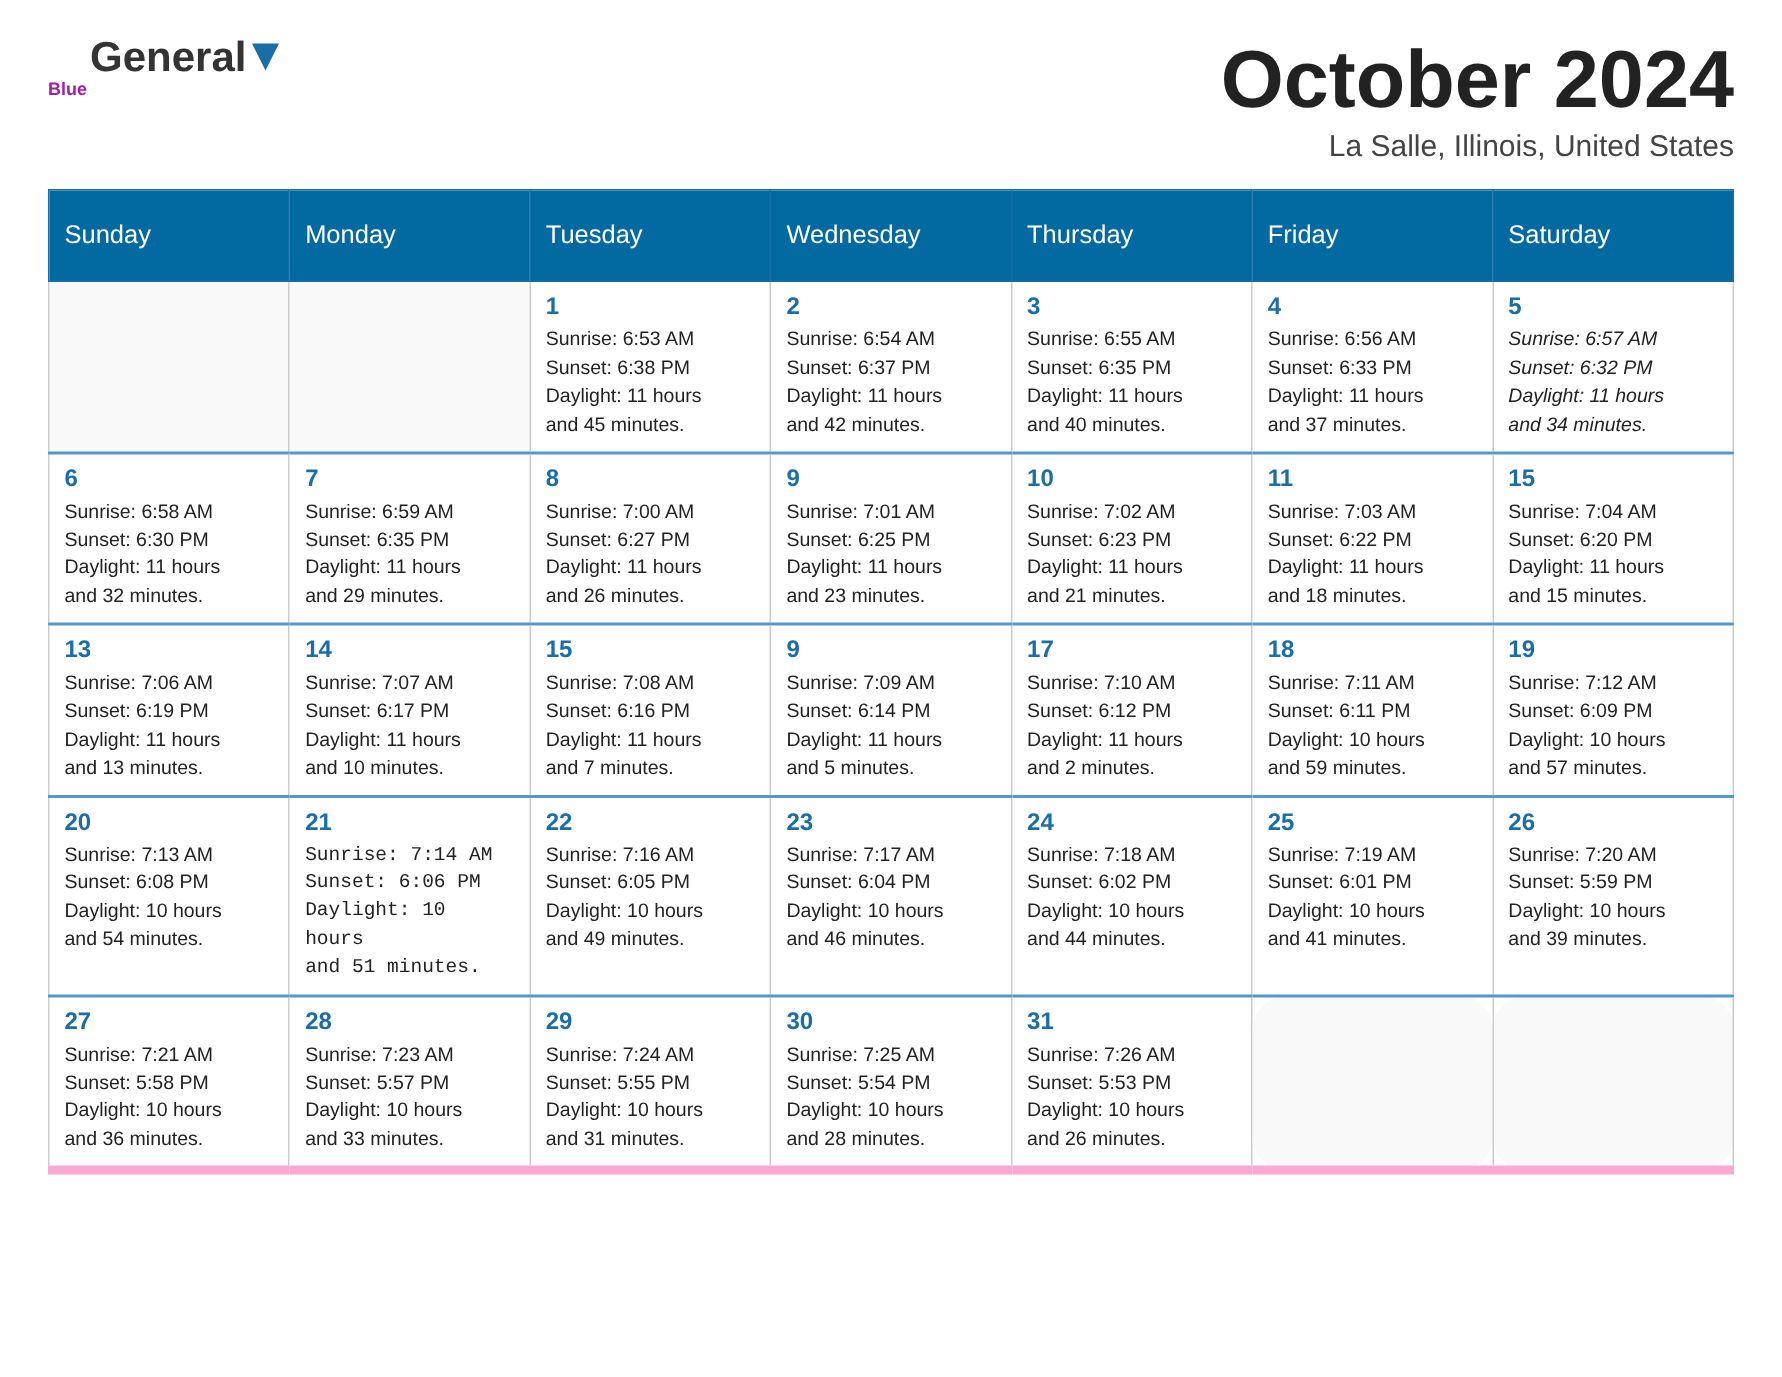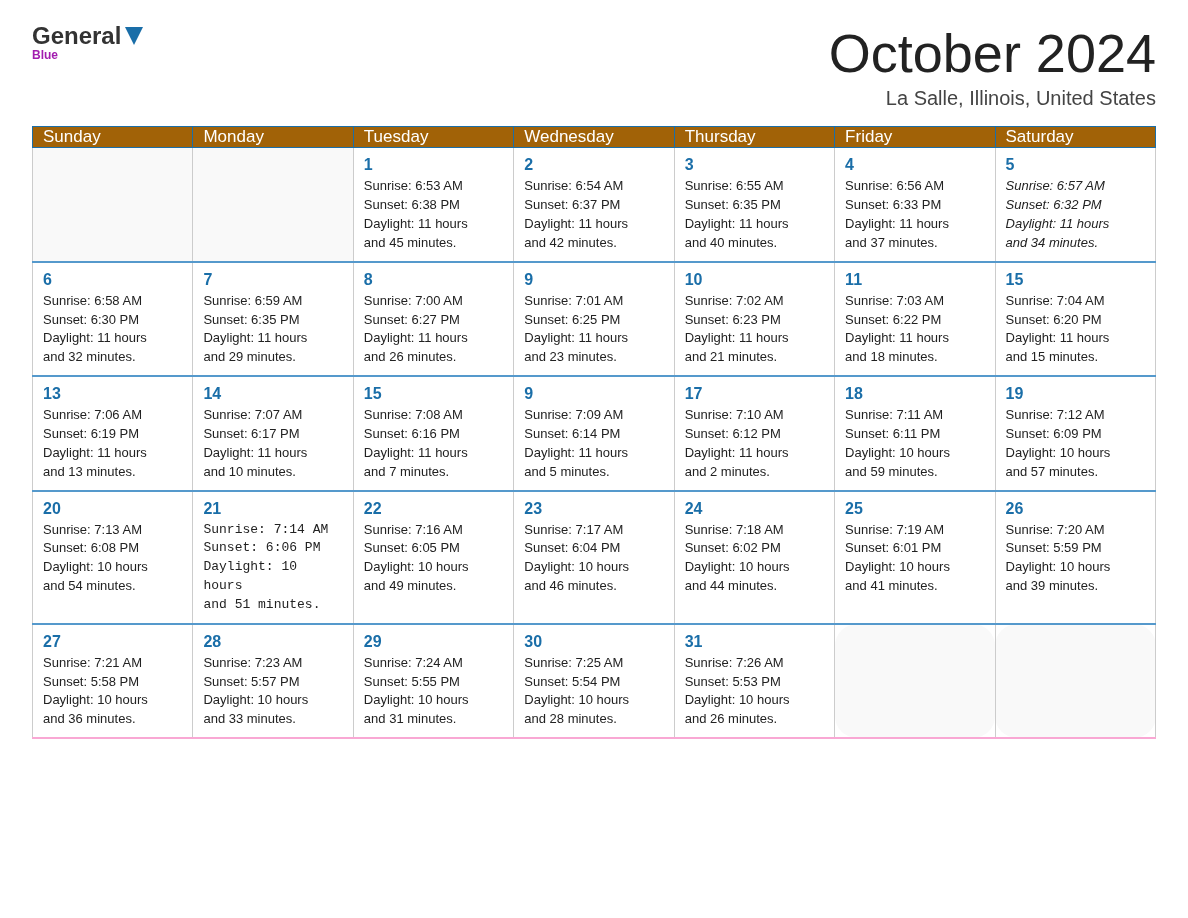--- a/index.html
+++ b/index.html
@@ -15,73 +15,74 @@
       justify-content: space-between;
       align-items: flex-start;
       margin-bottom: 16px;
     }
     .logo {
       display: flex;
       flex-direction: column;
       align-items: flex-start;
     }
     .logo-general {
-      font-size: 24px;
+      font-size: 28px;
       font-weight: bold;
       color: #333;
       line-height: 1;
+      margin-left: 28px;
     }
     .logo-blue {
       font-size: 12px;
       font-weight: bold;
       color: #a21caf;
       display: flex;
       align-items: center;
       gap: 4px;
     }
     .title-block {
       text-align: right;
     }
     .month-title {
       font-size: 54px;
-      font-weight: 400;
+      font-weight: 700;
       color: #222;
       line-height: 1.1;
     }
     .location {
       font-size: 20px;
       color: #444;
       margin-top: 4px;
     }
     .calendar {
       width: 100%;
       border-collapse: collapse;
       border: 1px solid #999;
     }
     .calendar th {
-      background-color: #a16207;
+      background-color: #0369a1;
       color: #fff;
       font-size: 17px;
       font-weight: normal;
-      padding: 0 10px;
+      padding: 20px 10px;
       text-align: left;
       border: 1px solid #1a6ea8;
     }
     .calendar td {
       vertical-align: top;
       padding: 8px 10px;
       border: 1px solid #ccc;
       width: 14.285%;
       height: 110px;
       font-size: 13.5px;
       color: #222;
       border-bottom: 2px solid #5599cc;
     }
     .calendar tr:last-child td {
-      border-bottom: 2px solid #f9a8d4;
+      border-bottom: 6px solid #f9a8d4;
       border-radius: 22px;
     }
     .day-num {
       font-size: 16px;
       font-weight: bold;
       color: #1a6ea8;
       display: block;
       margin-bottom: 3px;
     }
     .day-info {

